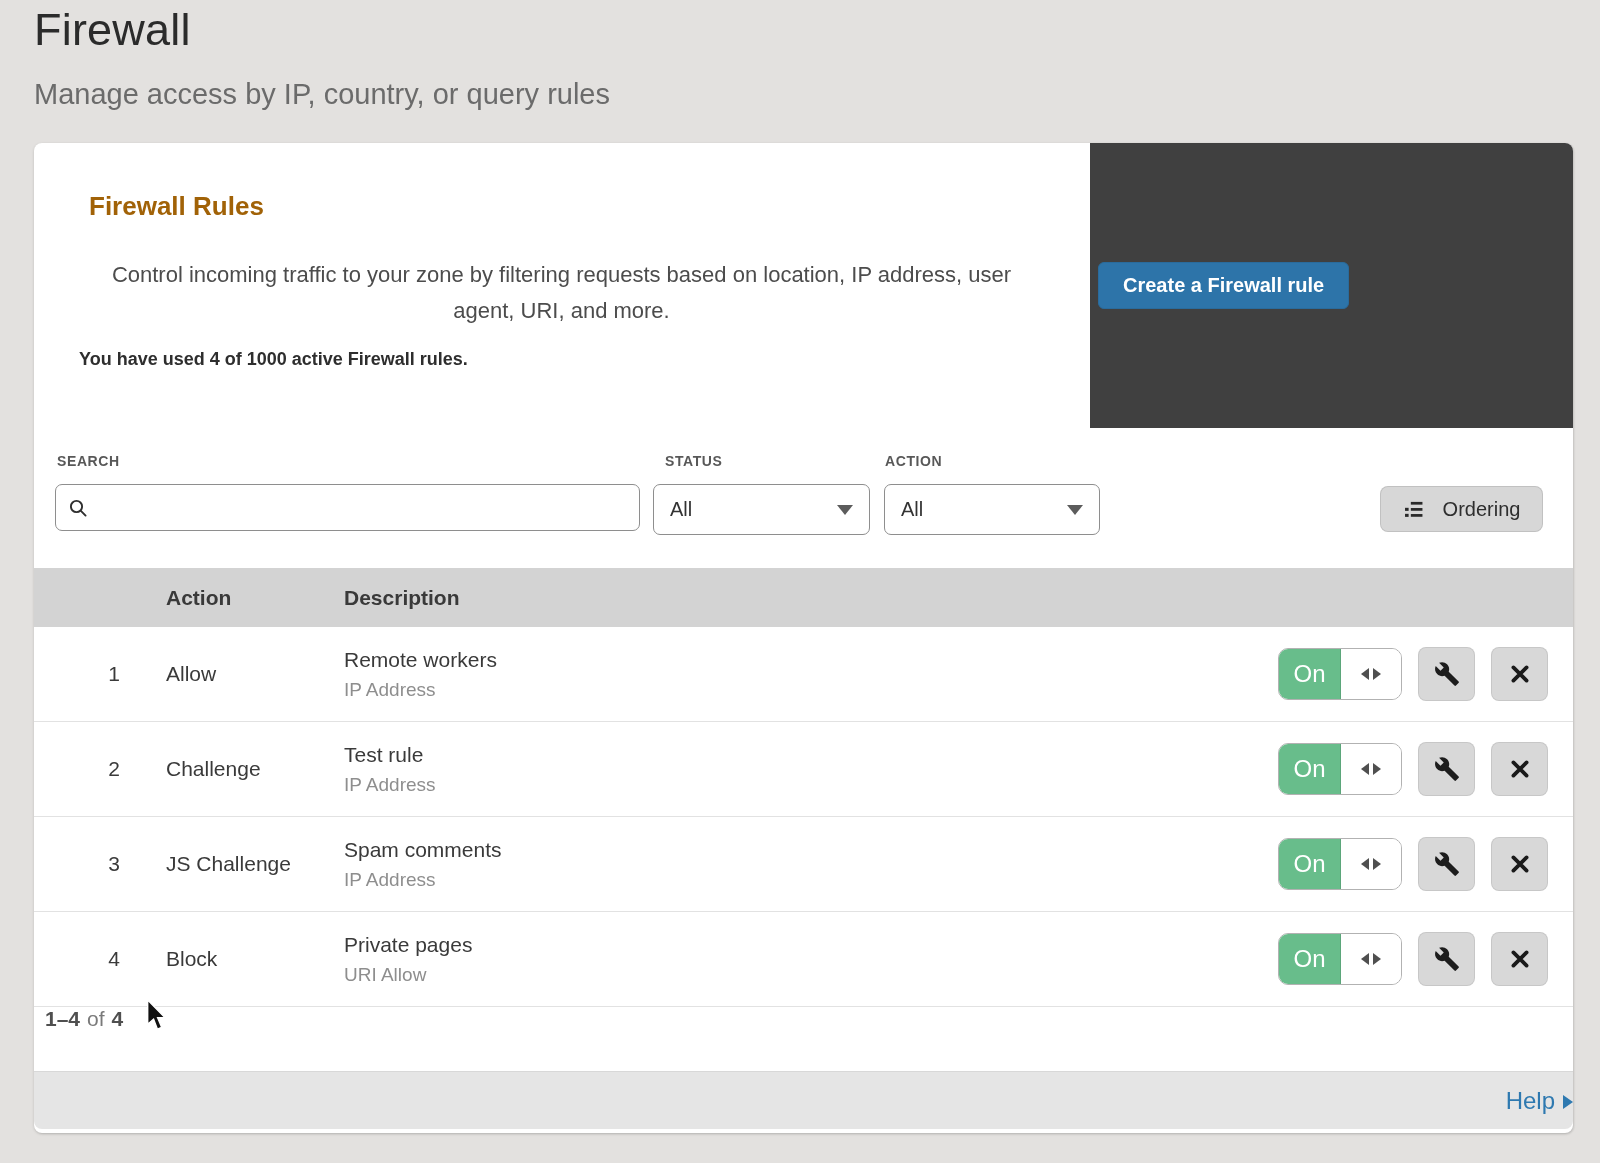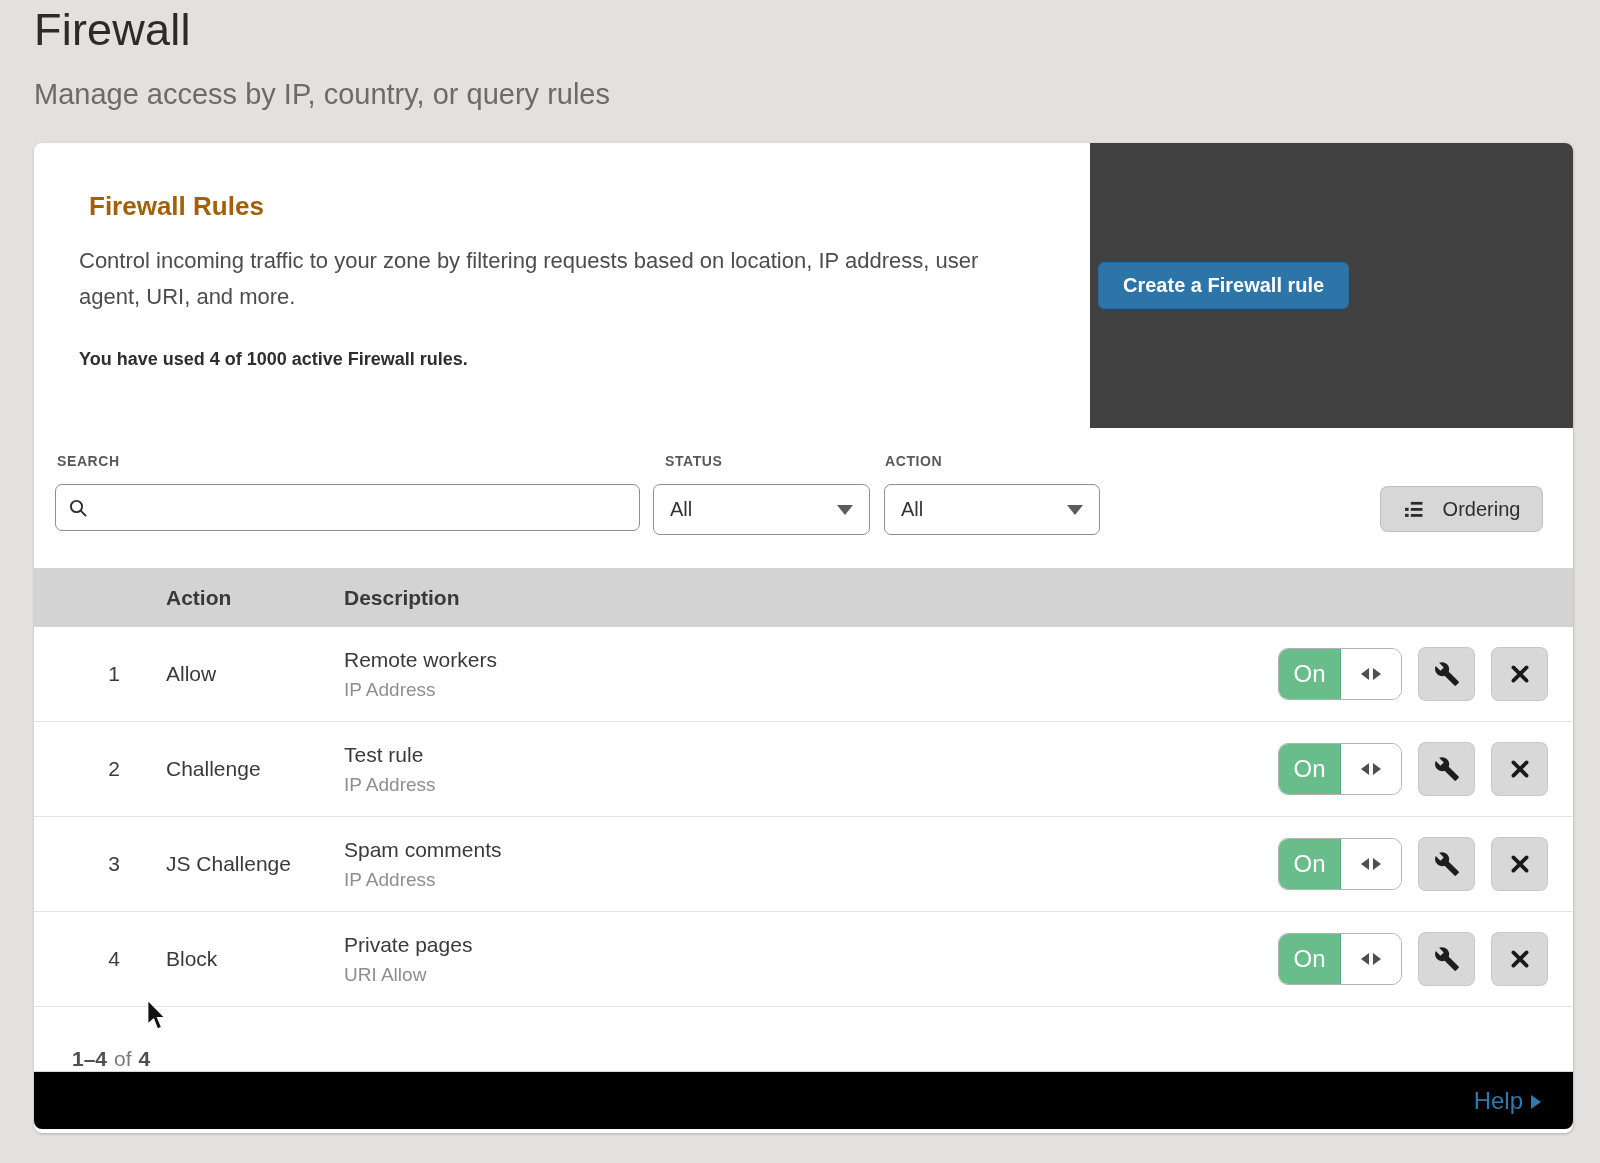--- a/index.html
+++ b/index.html
@@ -26,22 +26,22 @@
     background: #ffffff; border-radius: 8px;
     box-shadow: 0 1px 3px rgba(0,0,0,0.15), 1px 1px 2px rgba(0,0,0,0.08);
   }
   
   .card-top { position: relative; height: 285px; }
   .intro-heading {
     position: absolute; left: 45px; top: 48px;
     font-size: 26px; font-weight: 700; color: #a16207; margin-left: 10px;
   }
   .intro-desc {
-    position: absolute; left: 45px; top: 100px; width: 965px;
-    font-size: 22px; line-height: 36px; color: #4c4c4c;
+    position: absolute; left: 45px; top: 114px; width: 965px;
+    font-size: 22px; line-height: 36px; color: #4c4c4c; text-align: center;
   }
   .intro-usage {
     position: absolute; left: 45px; top: 206px;
     font-size: 18px; font-weight: 700; color: #2e2e2e;
   }
   .side-panel {
     position: absolute; right: 0; top: 0; width: 483px; height: 285px;
     background: #404040; border-radius: 0 8px 0 0;
     display: flex; align-items: center;  padding-left: 8px;
   }
@@ -128,28 +128,28 @@
   .tri-right { width: 0; height: 0; border-top: 6px solid transparent;
     border-bottom: 6px solid transparent; border-left: 8px solid #4f4f4f; }
   .icon-btn {
     width: 57px; height: 54px; background: #d8d8d8;
     border: 1px solid rgba(0,0,0,0.08); border-radius: 8px;
     display: flex; align-items: center; justify-content: center; cursor: pointer;
   }
   
   .pagination-row {
     position: relative; height: 65px; border-bottom: 1px solid #d8d8d8;
-    display: flex; align-items: flex-end; padding-left: 38px;
+    display: flex; align-items: flex-start; padding-left: 11px;
   }
   .pg-strong { font-size: 21px; font-weight: 700; color: #4f4f4f; }
   .pg-of { font-size: 21px; color: #7a7a7a; margin: 0 7px; }
   .help-row {
     height: 57px; display: flex; align-items: center;
-    justify-content: flex-end; padding-right: 32px;
-    border-radius: 0 0 8px 8px; background: #000000;
+    justify-content: flex-end; 
+    border-radius: 0 0 8px 8px; background: #e5e5e5;
   }
   .help-link {
     display: flex; align-items: center; gap: 8px;
     font-size: 24px; color: #2e79b0; text-decoration: none; cursor: pointer;
   }
   .help-chevron { width: 0; height: 0; border-top: 7px solid transparent;
     border-bottom: 7px solid transparent; border-left: 10px solid #2e79b0; margin-top: 2px; }
   .mouse-cursor { position: absolute; left: 146px; top: 1000px; z-index: 50; pointer-events: none; }
 </style>
 </head>

